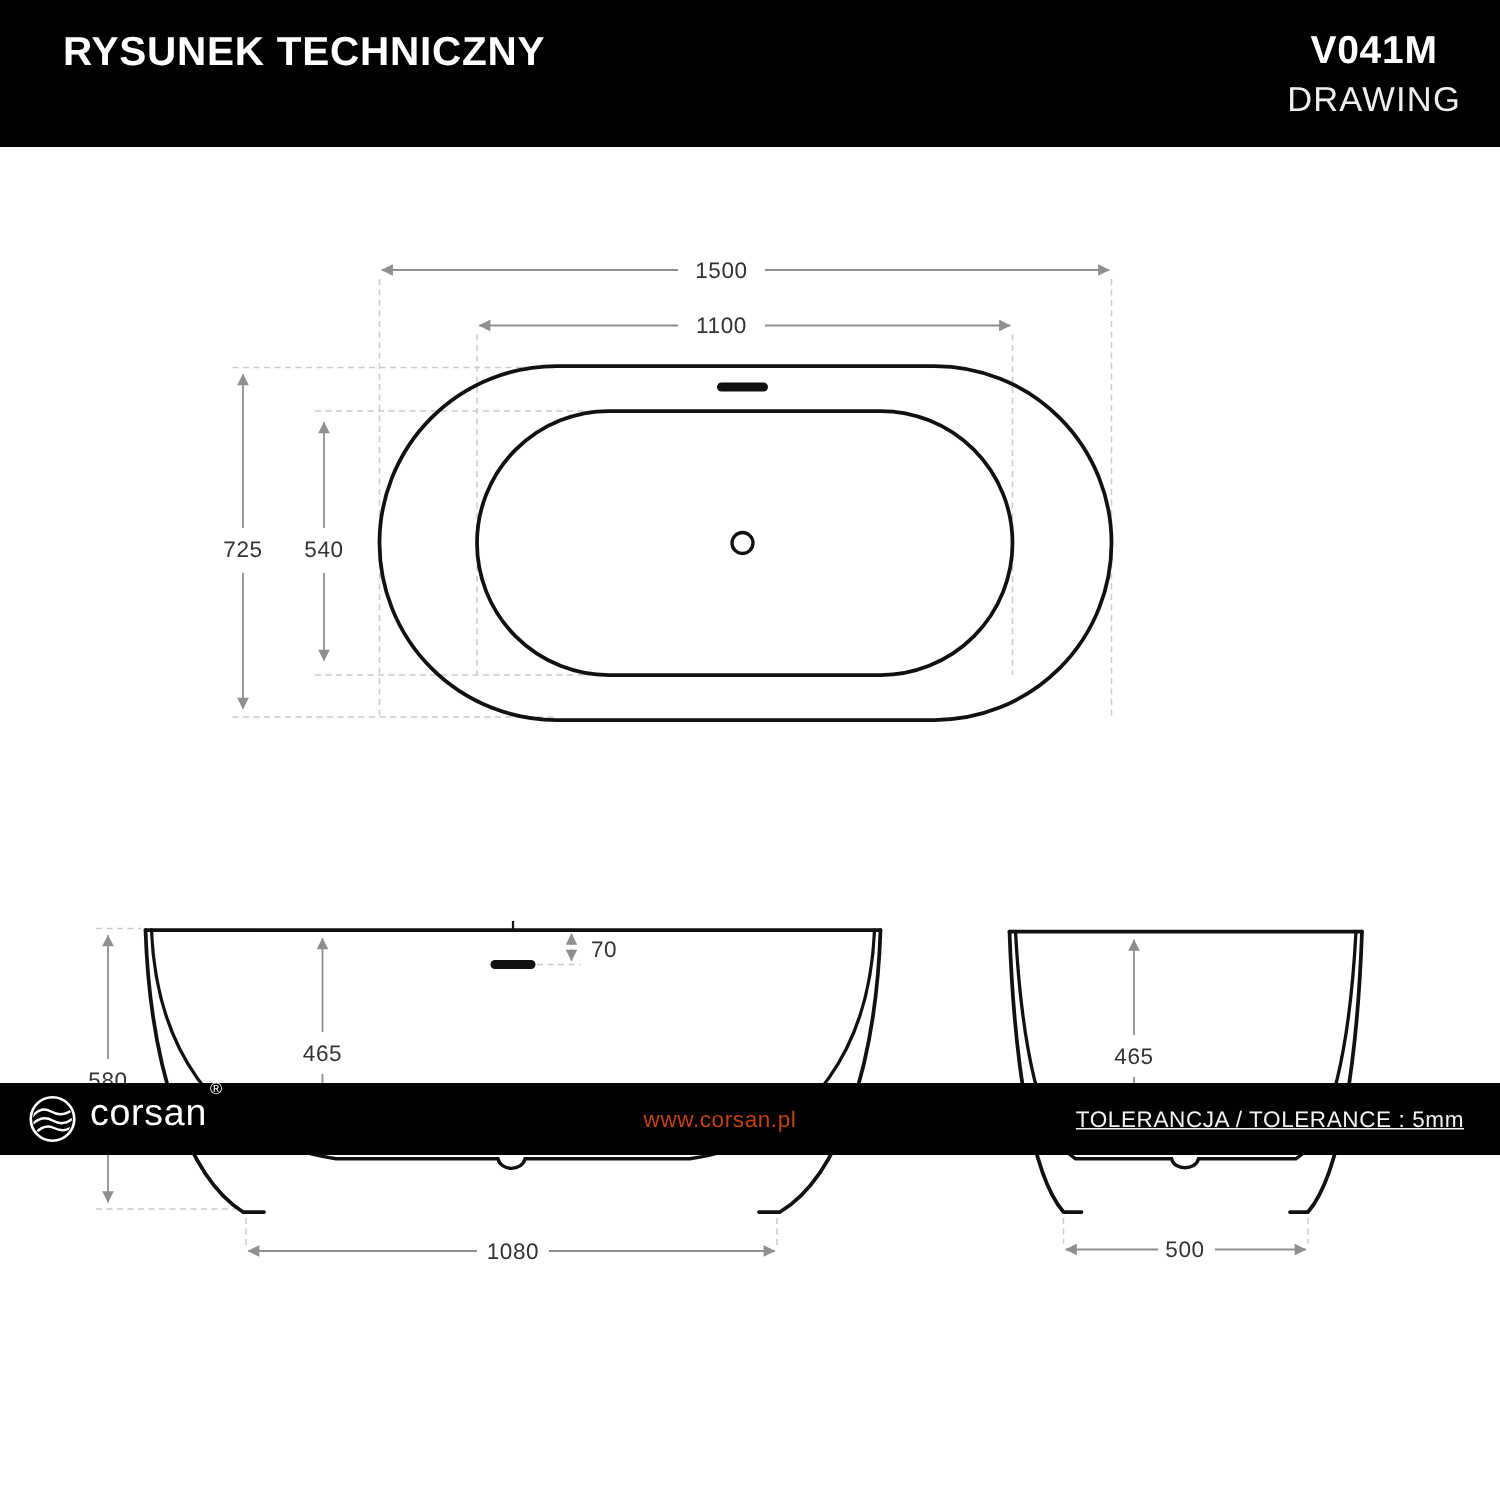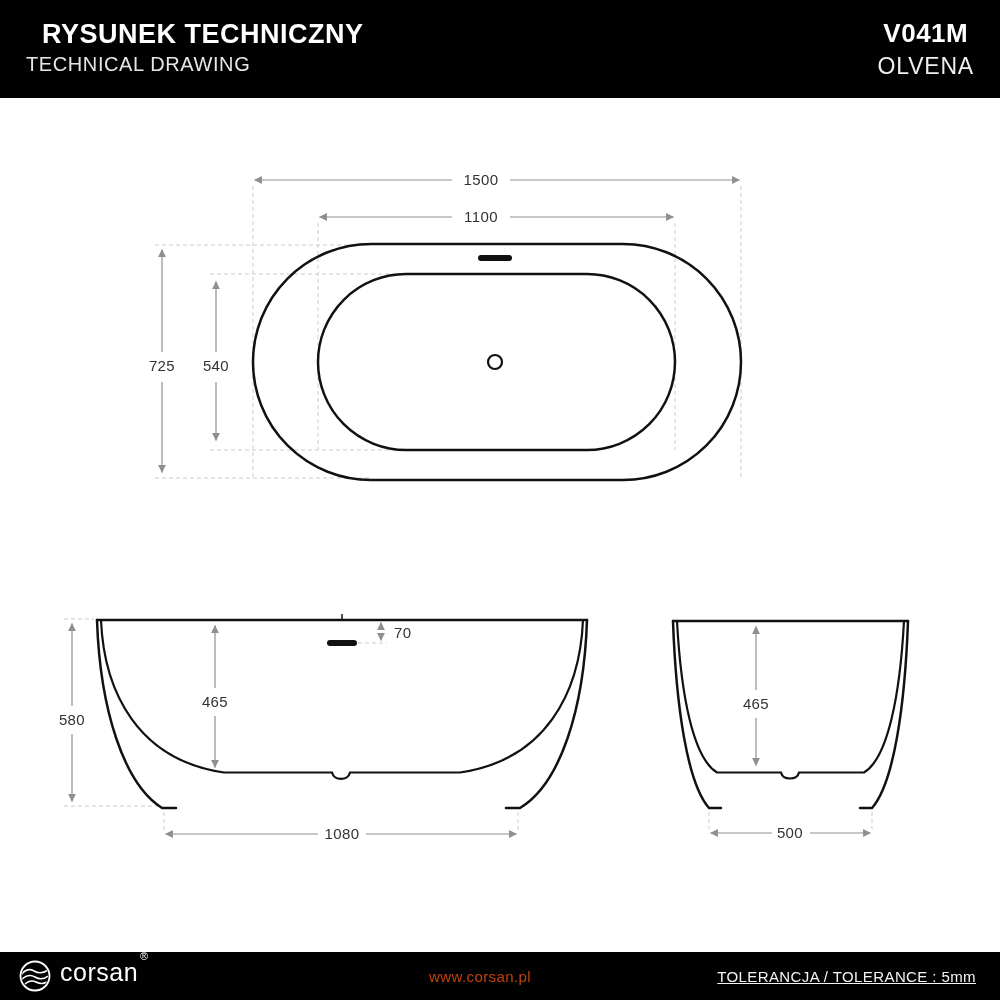--- a/index.html
+++ b/index.html
@@ -12,21 +12,21 @@
     height:98px;background:#010101;color:#fff;
     display:flex;justify-content:space-between;align-items:flex-start;
     box-sizing:border-box;padding:20px 26px 0 26px;
   }
   .hdr .title{font-size:27px;font-weight:700;letter-spacing:.5px;line-height:1.05;margin-left:16px;}
   .hdr .subtitle{font-size:20px;font-weight:300;color:#e6e6e6;letter-spacing:.6px;margin-top:5px;}
   .hdr .right{text-align:center;}
   .hdr .model{font-size:26px;font-weight:700;letter-spacing:.5px;line-height:1.05;}
   .hdr .series{font-size:23px;font-weight:300;color:#efefef;letter-spacing:.8px;margin-top:6px;}
   
-  .canvas{height:854px;position:relative;background:#ffffff;}
+  .canvas{height:624px;position:relative;background:#ffffff;}
   svg text{font-family:"Liberation Sans", sans-serif;}
   .dim-label{font-size:15px;fill:#333333;letter-spacing:.4px;}
   .outline{stroke:#111111;fill:none;stroke-width:2.5;stroke-linecap:round;}
   .outline-thin{stroke:#111111;fill:none;stroke-width:2.2;stroke-linecap:round;}
   .dim{stroke:#8f8f8f;stroke-width:1.2;fill:none;}
   .ext{stroke:#cccccc;stroke-width:1;fill:none;stroke-dasharray:4 3;}
   .solidfill{fill:#111111;stroke:none;}
   
   .ftr{
     height:48px;background:#010101;color:#fff;position:relative;
@@ -40,25 +40,24 @@
     font-size:15px;font-weight:300;color:#c2410c;letter-spacing:.4px;
   }
   .ftr .tol{margin-left:auto;font-size:15px;font-weight:400;color:#f4f4f4;letter-spacing:.4px;text-decoration:underline;}
 </style>
 </head>
 <body>
 
 <div class="hdr">
   <div>
     <div class="title">RYSUNEK TECHNICZNY</div>
-    <div class="subtitle">TECHNICAL DRAWING</div>
   </div>
   <div class="right">
     <div class="model">V041M</div>
-    <div class="series">OLVENA</div>
+    <div class="series">DRAWING</div>
   </div>
 </div>
 
 <div class="canvas">
 <svg width="1000" height="854" viewBox="0 98 1000 854">
   <defs>
     <marker id="arw" viewBox="0 0 10 10" refX="9.5" refY="5" markerWidth="9" markerHeight="6.5" orient="auto">
       <path d="M0 0 L10 5 L0 10 Z" fill="#8f8f8f"></path>
     </marker>
   </defs>

